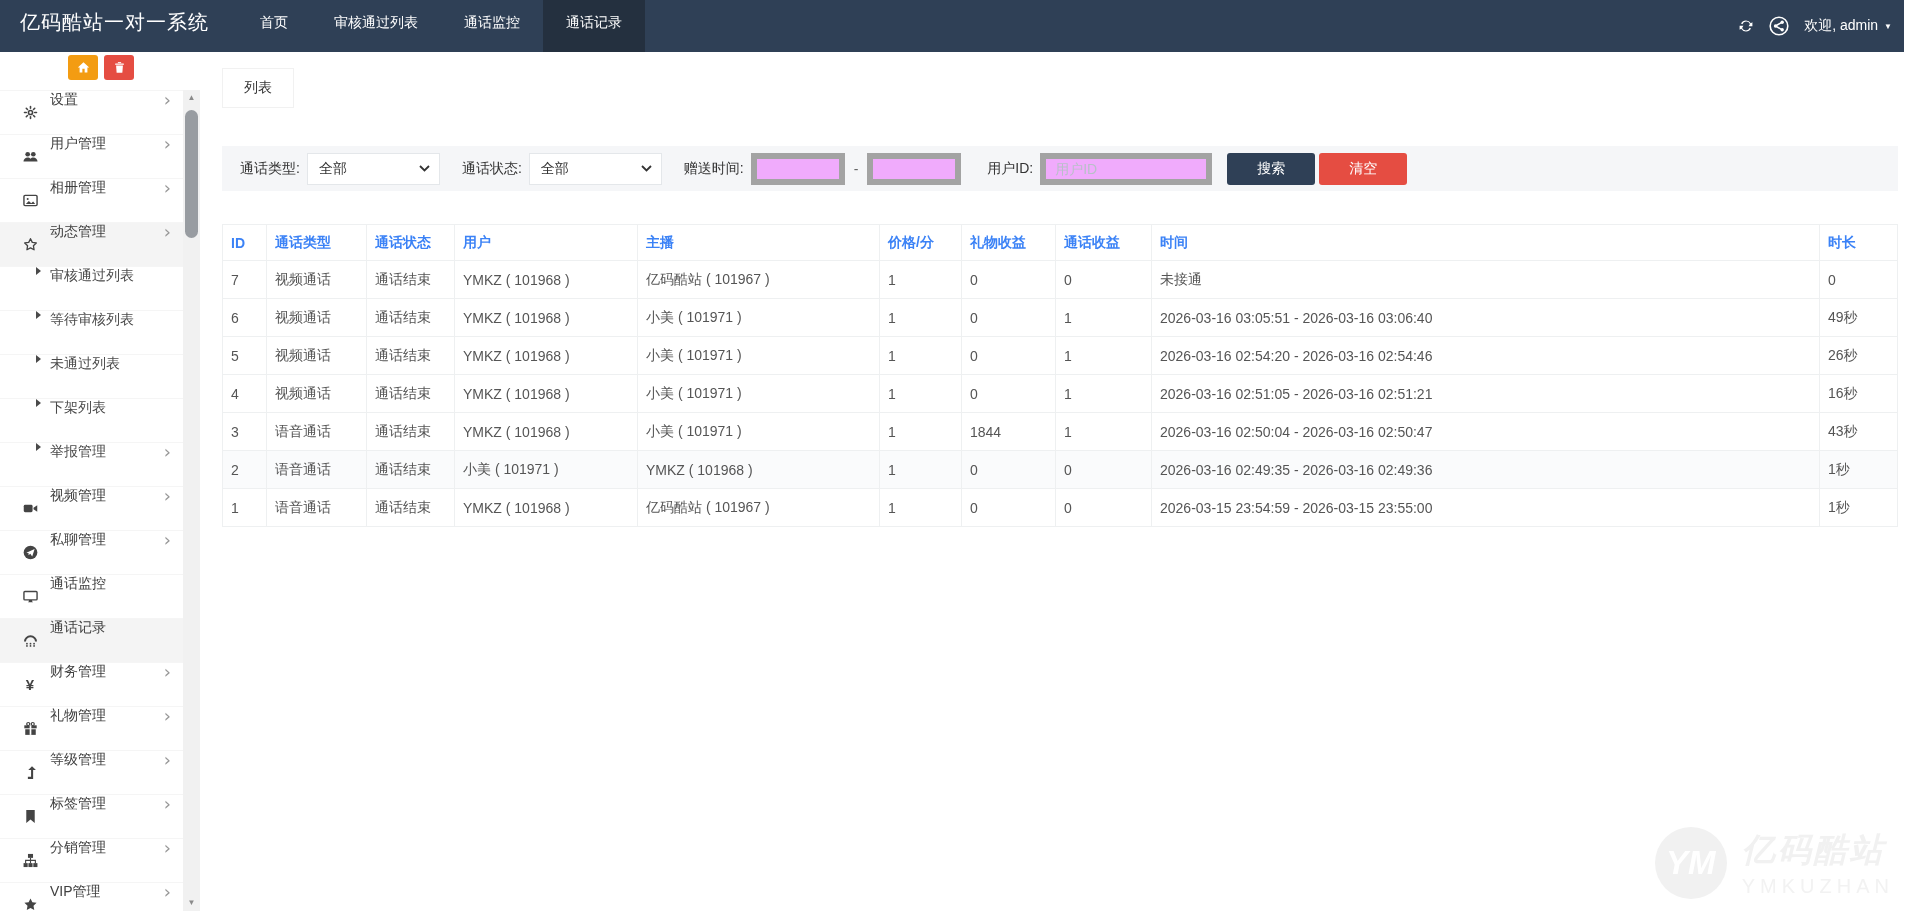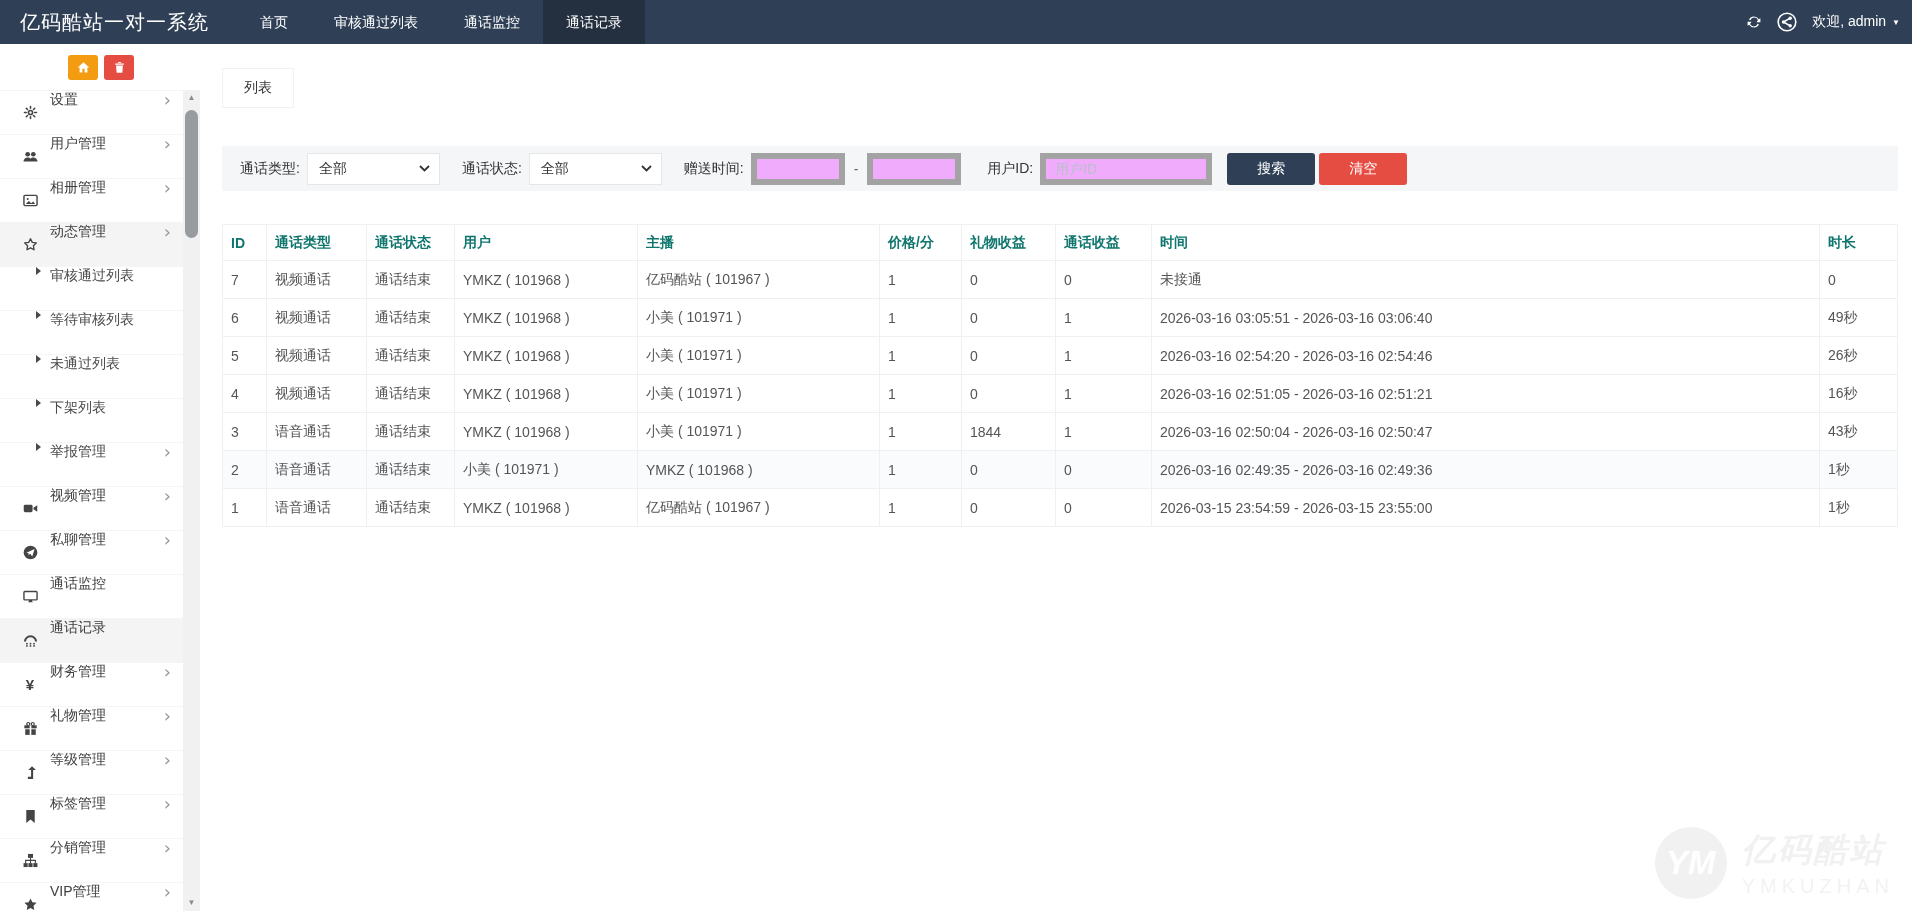--- a/index.html
+++ b/index.html
@@ -3,21 +3,21 @@
 <meta charset="utf-8">
 <style>
   * { box-sizing: border-box; margin: 0; padding: 0; }
   html, body { width: 1920px; height: 911px; overflow: hidden; }
   body {
     font-family: "Liberation Sans", "DejaVu Sans", sans-serif;
     background: #fff; color: #333; position: relative;
   }
   
   .navbar {
-    position: absolute; top: 0; left: 0; right: 8px; height: 44px;
+    position: absolute; top: 0; left: 0; right: 16px; height: 52px;
     background: var(--c-navbar, #2f4056); display: flex; align-items: stretch; color: #fff; z-index: 10;
   }
   .brand { line-height: 44px; padding: 0 28px 0 20px; font-size: 20px; letter-spacing: 1px; white-space: nowrap; }
   .main-nav { display: flex; }
   .nav-item { line-height: 44px; padding: 0 23px; font-size: 14px; color: #fff; cursor: pointer; white-space: nowrap; }
   .nav-item.active { background: var(--c-nav-active, #24303f); }
   .nav-right { margin-left: auto; display: flex; align-items: center; gap: 15px; padding-right: 12px; }
   .icon-btn { display: inline-flex; align-items: center; cursor: pointer; }
   .welcome { font-size: 14px; display: inline-flex; align-items: center; gap: 6px; cursor: pointer; white-space: nowrap; }
   .caret { font-size: 8px; }
@@ -73,21 +73,21 @@
   .txt::placeholder { color: #b9bfc9; }
   .date { width: 94px; }
   .dash { margin: 0 9px; color: #666; }
   .end-gap { margin-right: 26px; }
   .userid { width: 172px; margin-right: 15px; }
   .btn { height: 32px; padding: 0 30px; border: none; border-radius: 3px; color: #fff; font-size: 14px; margin-right: 4px; cursor: pointer; }
   .btn.search { background: var(--c-navbar, #2f4056); }
   .btn.clear  { background: var(--c-red, #e54d42); }
   table { width: 100%; border-collapse: collapse; table-layout: fixed; }
   th, td { border: 1px solid #eef0f1; padding: 0 8px; text-align: left; font-size: 14px; overflow: hidden; white-space: nowrap; }
-  th { height: 36px; color: #0f766e; font-weight: bold; }
+  th { height: 36px; color: #3b82f6; font-weight: bold; }
   td { height: 38px; color: #555; }
   tr.shaded td { background: #fafbfc; }
   
   .watermark { position: absolute; right: 26px; bottom: 12px; display: flex; align-items: center; gap: 15px; z-index: 1; }
   .wm-circle {
     width: 72px; height: 72px; border-radius: 50%; background: #f1f1f1; color: #fff;
     display: flex; align-items: center; justify-content: center;
     font-size: 33px; font-weight: bold; font-style: italic;
   }
   .wm-cn { font-size: 33px; font-weight: bold; font-style: italic; color: #f1f1f1; letter-spacing: 3px; white-space: nowrap; }

